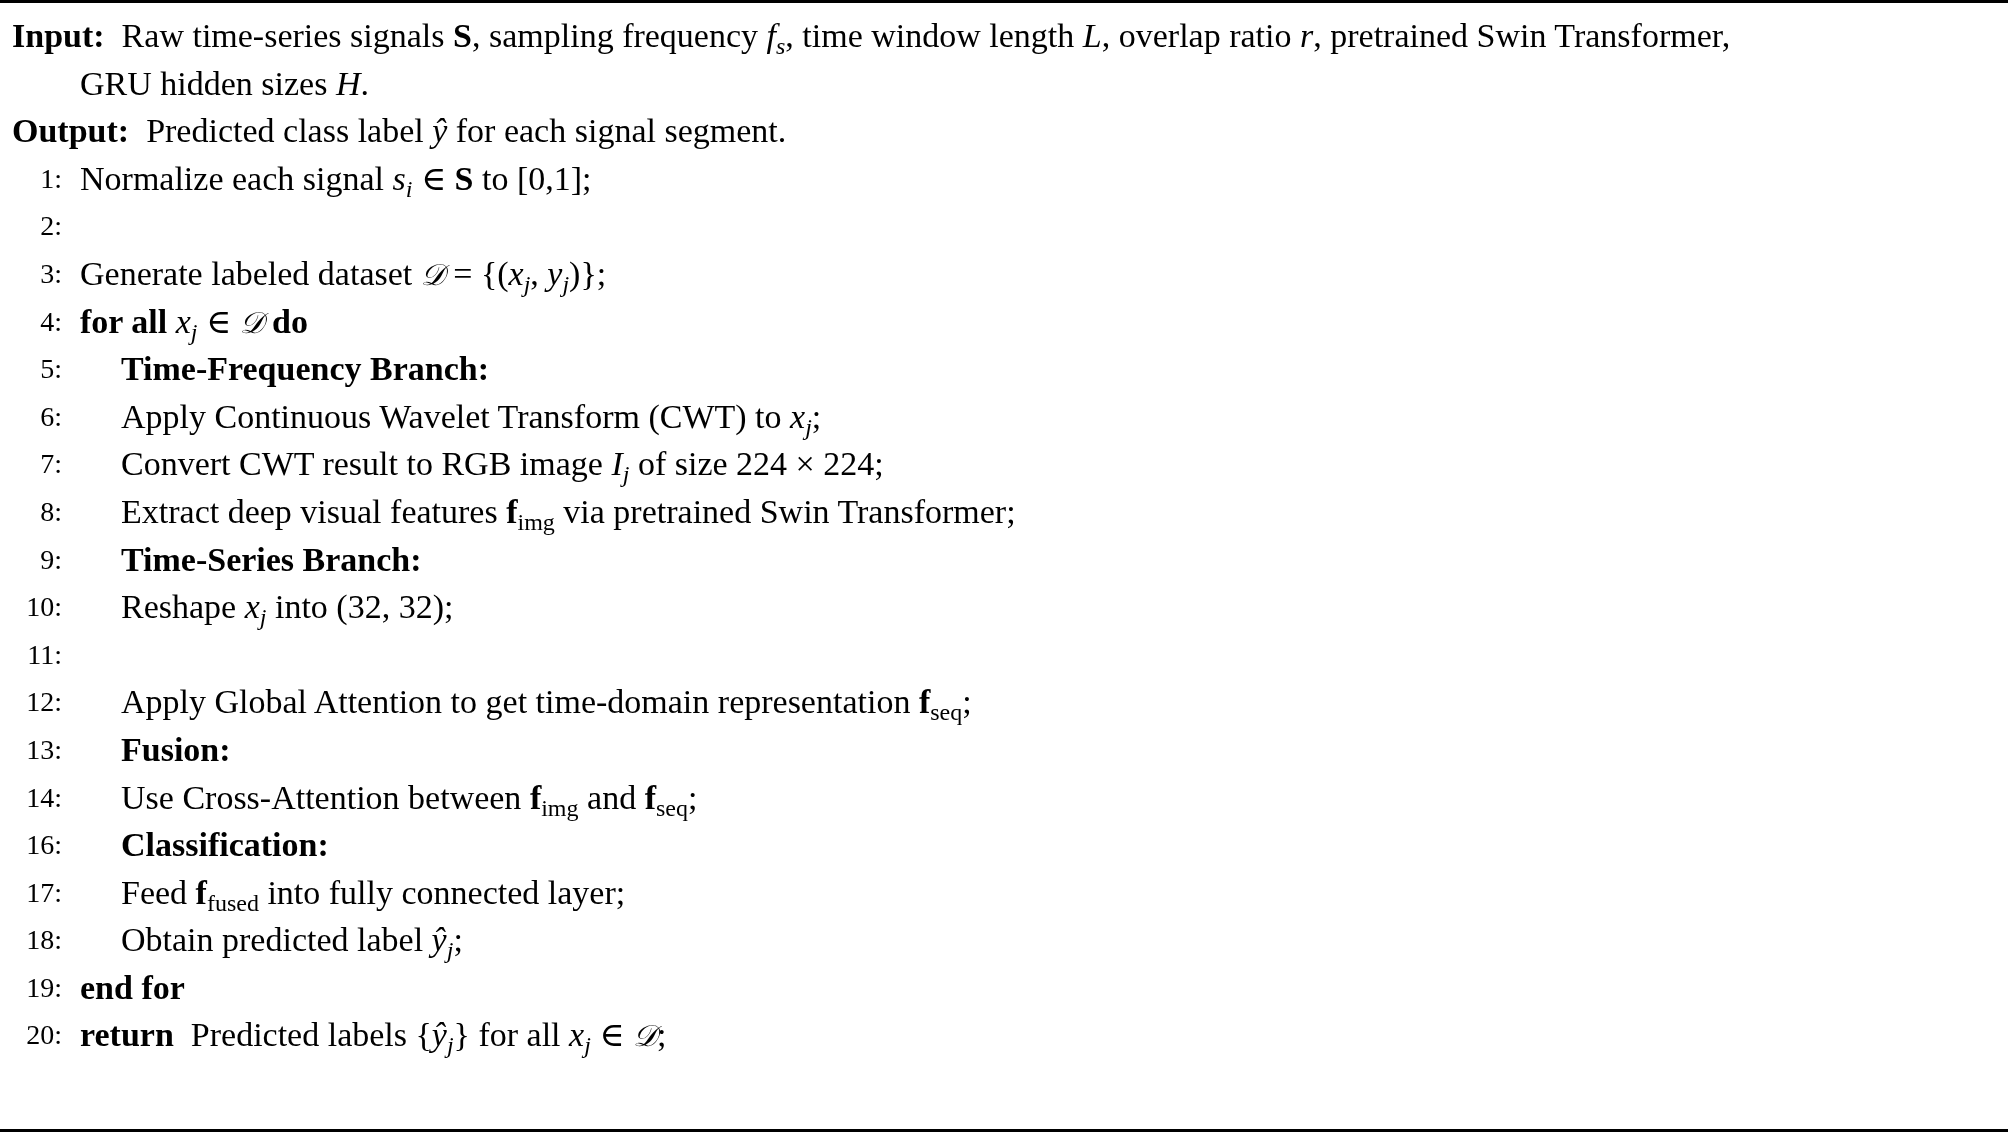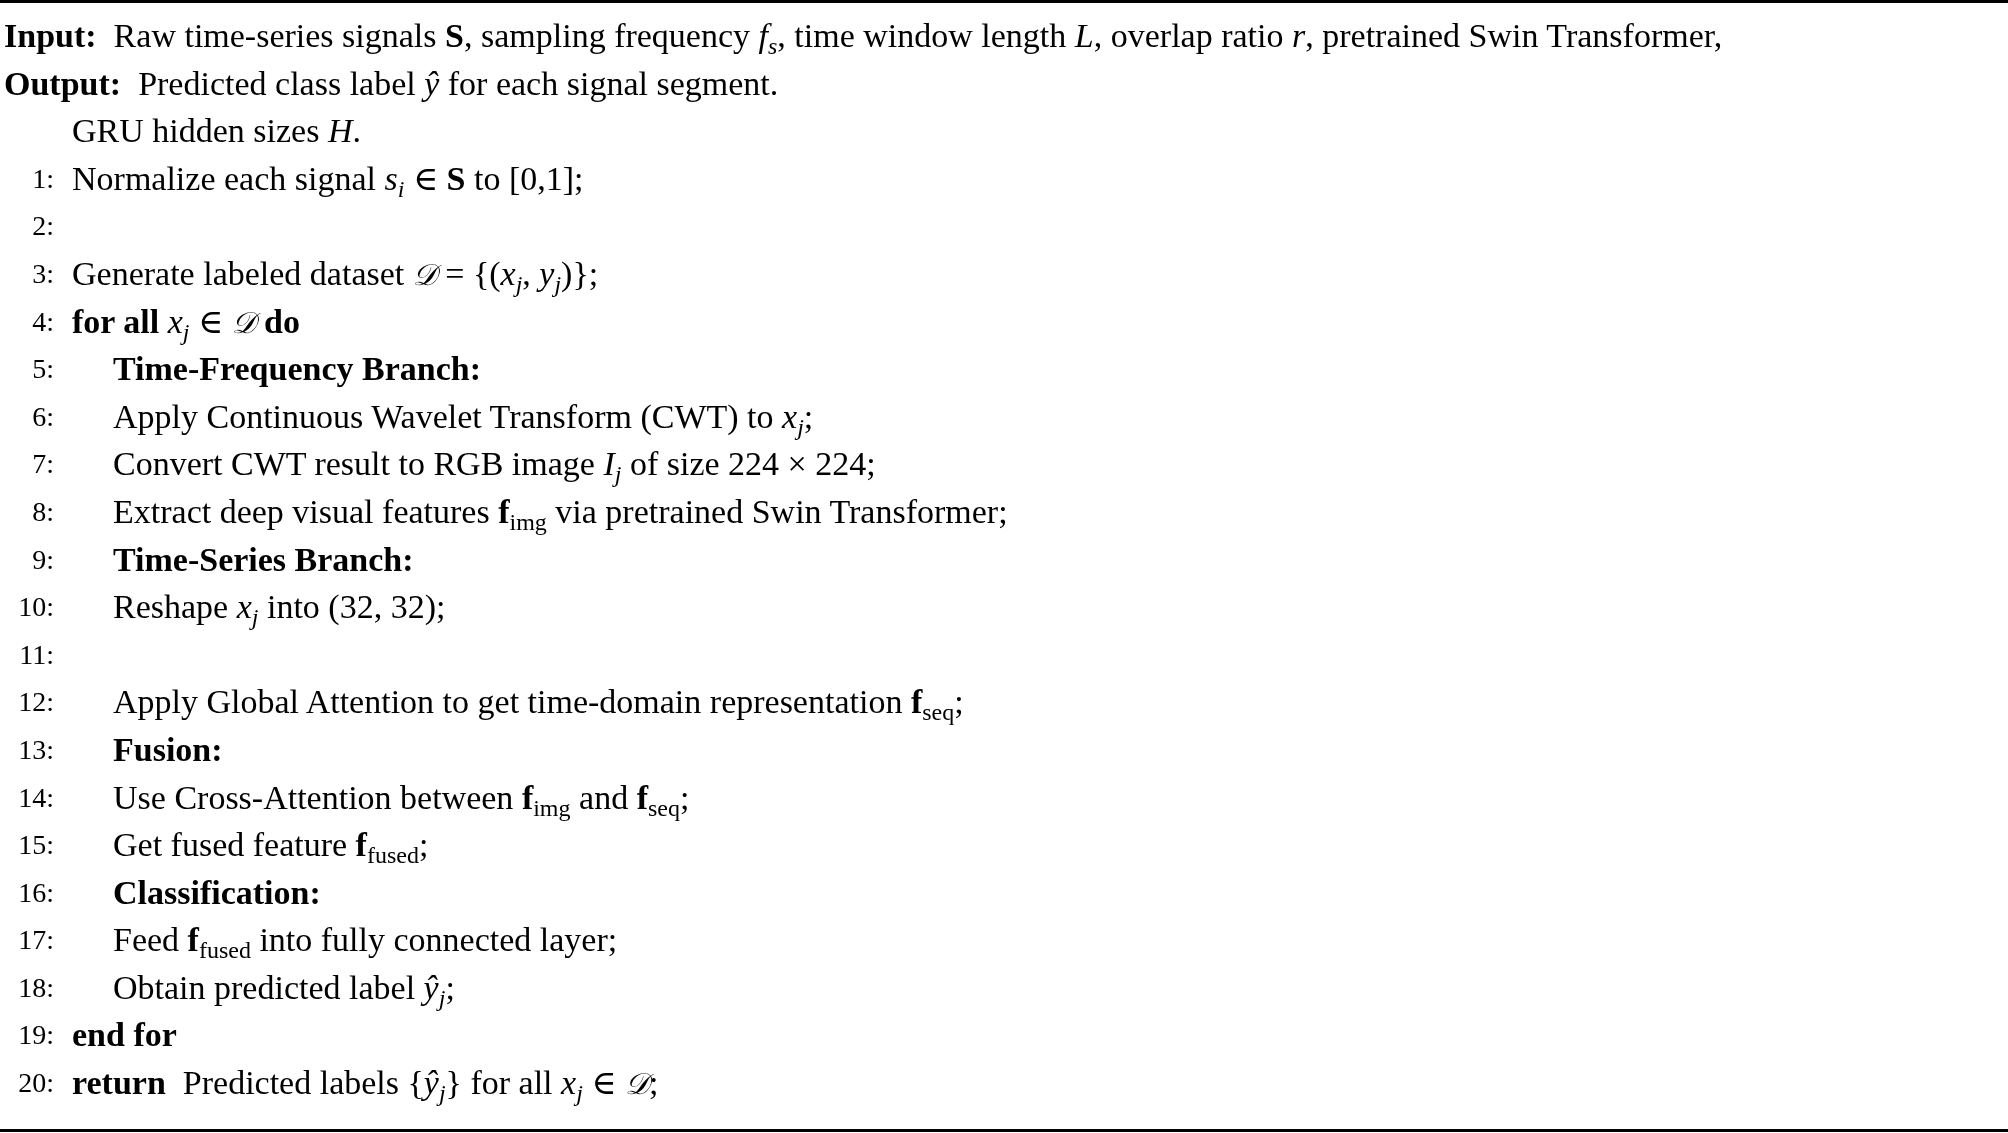--- a/index.html
+++ b/index.html
@@ -1,21 +1,21 @@
 <!DOCTYPE html>
 <html><head>
 <meta charset="utf-8">
 <style>
   html, body { margin:0; padding:0; background:#ffffff; }
   body { width:2008px; height:1133px; position:relative; overflow:hidden;
          font-family:"Liberation Serif", "DejaVu Serif", serif; color:#000; }
   .rule { position:absolute; left:0; width:2008px; height:3px; background:#000; }
   .rule.top { top:0; }
   .rule.bottom { top:1129px; }
-  .algo { position:absolute; left:4px; top:12px; width:1848px; }
+  .algo { position:absolute; left:12px; top:12px; width:1848px; }
   .line { position:relative; height:47.6px; line-height:47.6px; font-size:34px; white-space:nowrap; }
   .num { position:absolute; left:0; width:50px; text-align:right; font-size:28px; }
   .body { position:absolute; left:68px; }
   .body.ind { left:109px; }
   .hdr { position:absolute; left:0; }
   .cont { position:absolute; left:68px; }
   b, .kw { font-weight:bold; }
   i { font-style:italic; }
   sub { font-size:24px; vertical-align:-7px; line-height:0; }
   .bf { font-weight:bold; }
@@ -25,24 +25,24 @@
 <body>
 
 <div class="rule top"></div>
 
 <div class="algo">
 
   <div class="line">
     <span class="hdr"><b>Input:</b>&nbsp; Raw time-series signals <b>S</b>, sampling frequency <i>f<sub>s</sub></i>, time window length <i>L</i>, overlap ratio <i>r</i>, pretrained Swin Transformer,</span>
   </div>
   <div class="line">
-    <span class="hdr"><b>Output:</b>&nbsp; Predicted class label <i>ŷ</i> for each signal segment.</span>
+    <span class="cont">GRU hidden sizes <i>H</i>.</span>
   </div>
   <div class="line">
-    <span class="cont">GRU hidden sizes <i>H</i>.</span>
+    <span class="hdr"><b>Output:</b>&nbsp; Predicted class label <i>ŷ</i> for each signal segment.</span>
   </div>
 
   <div class="line">
     <span class="num">1:</span>
     <span class="body">Normalize each signal <i>s<sub>i</sub></i> ∈ <b>S</b> to [0,1];</span>
   </div>
   <div class="line">
     <span class="num">2:</span>
   </div>
   <div class="line">
@@ -86,24 +86,20 @@
   </div>
   <div class="line">
     <span class="num">13:</span>
     <span class="body ind"><b>Fusion:</b></span>
   </div>
   <div class="line">
     <span class="num">14:</span>
     <span class="body ind">Use Cross-Attention between <span class="bf">f</span><sub>img</sub> and <span class="bf">f</span><sub>seq</sub>;</span>
   </div>
   <div class="line">
-    <span class="num">15:</span>
-    <span class="body ind">Get fused feature <span class="bf">f</span><sub>fused</sub>;</span>
-  </div>
-  <div class="line">
     <span class="num">16:</span>
     <span class="body ind"><b>Classification:</b></span>
   </div>
   <div class="line">
     <span class="num">17:</span>
     <span class="body ind">Feed <span class="bf">f</span><sub>fused</sub> into fully connected layer;</span>
   </div>
   <div class="line">
     <span class="num">18:</span>
     <span class="body ind">Obtain predicted label <i>ŷ<sub>j</sub></i>;</span>

